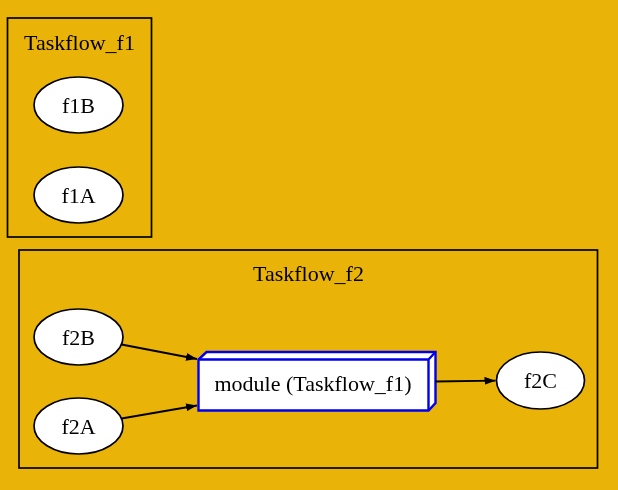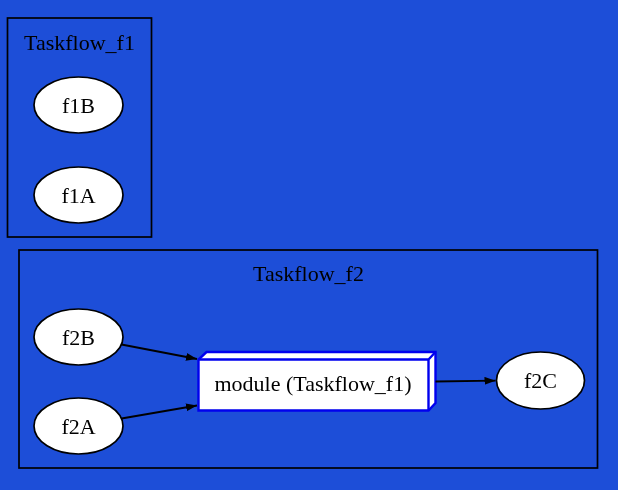--- a/index.html
+++ b/index.html
@@ -4,21 +4,21 @@
 <style>
   html, body {
     margin: 0;
     padding: 0;
     background: #ffffff;
   }
   .canvas {
     position: relative;
     width: 618px;
     height: 490px;
-    background: #1d4ed8;
+    background: #eab308;
     font-family: "Liberation Serif", "DejaVu Serif", serif;
   }
   svg {
     display: block;
   }
   text {
     font-family: "Liberation Serif", "DejaVu Serif", serif;
     font-size: 22px;
     fill: #000000;
     text-anchor: middle;

